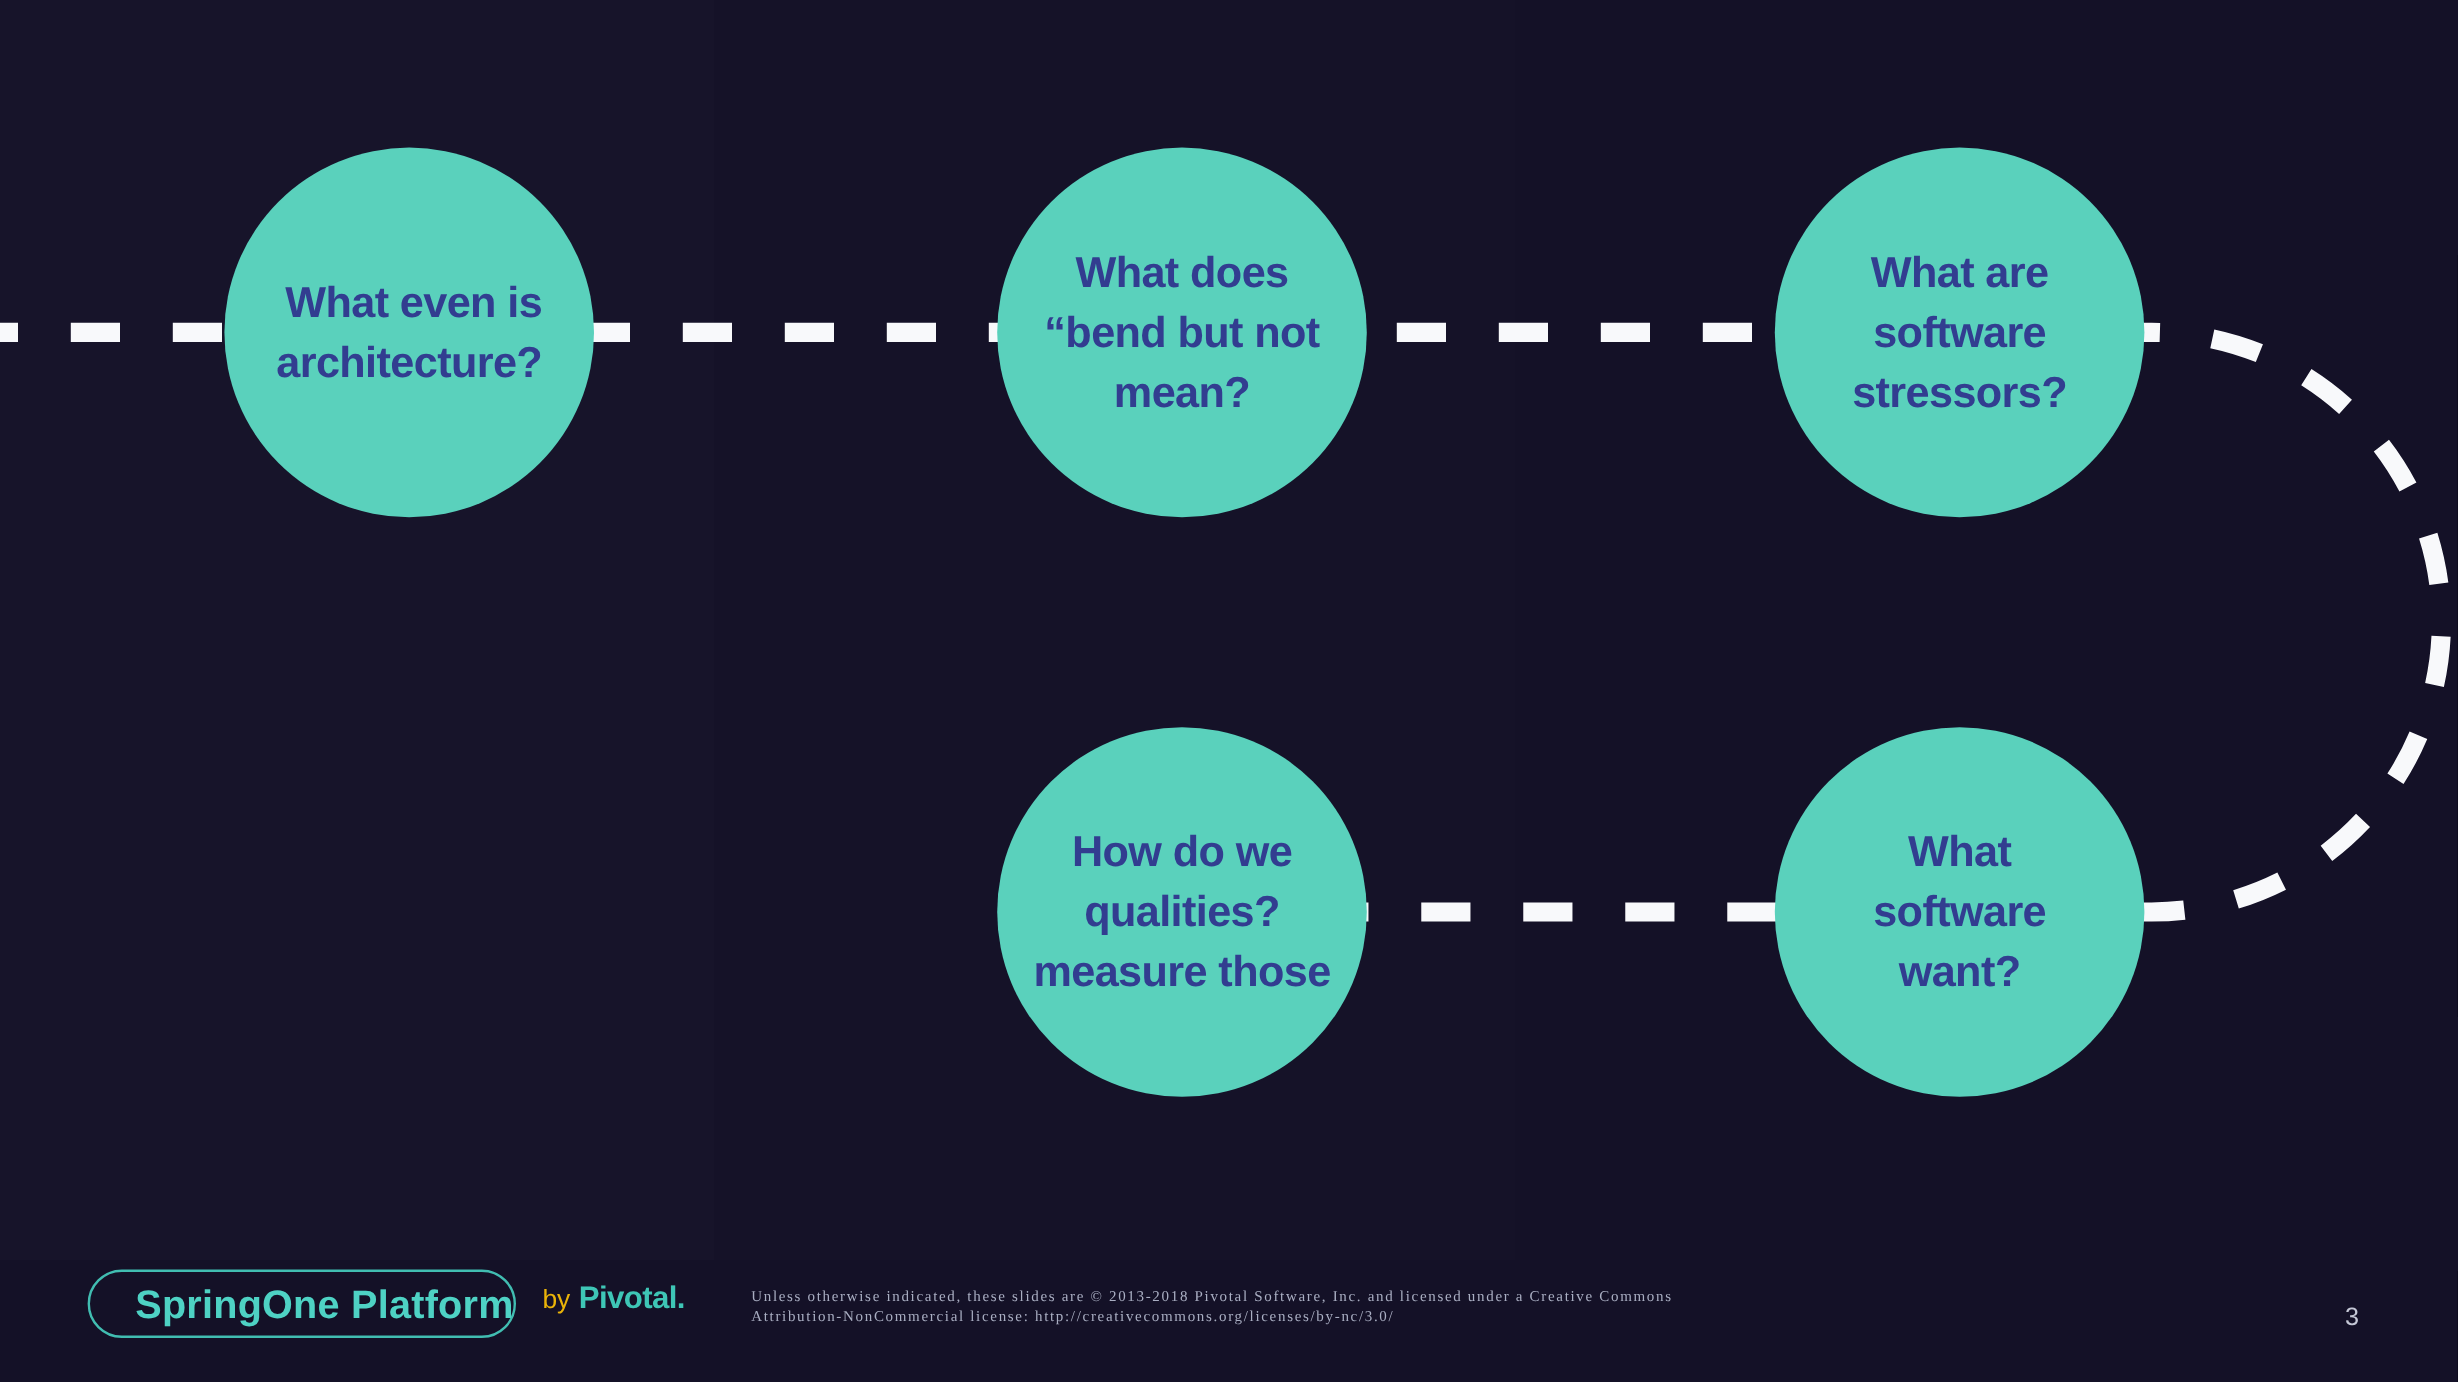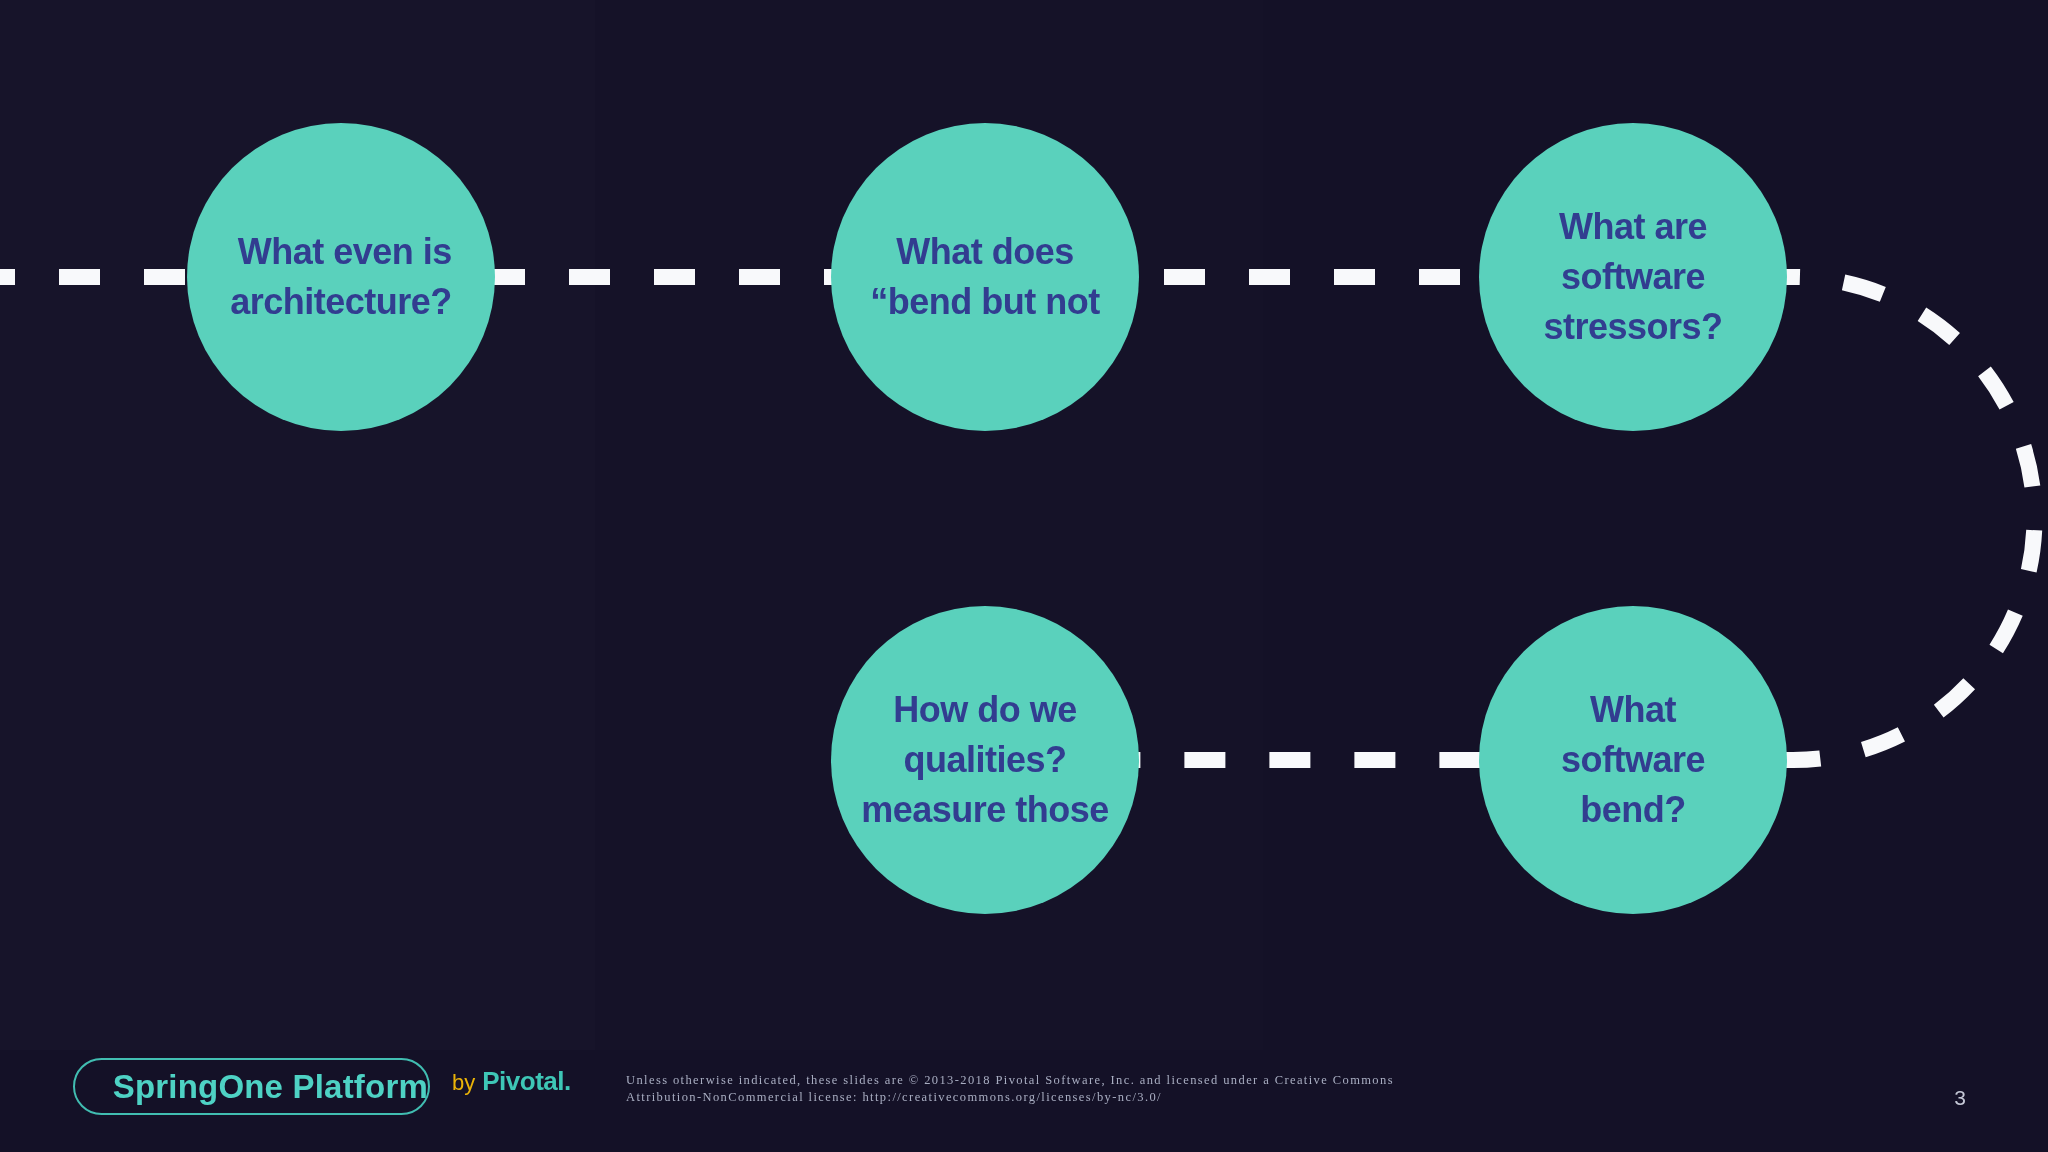--- a/index.html
+++ b/index.html
@@ -124,20 +124,21 @@
     <div class="q">
       <div>What even is</div>
       <div>architecture?</div>
     </div>
   </div>
 
   <div class="circle c2">
     <div class="q">
       <div>What does</div>
       <div>“bend but not</div>
+      <div>mean?</div>
     </div>
   </div>
 
   <div class="circle c3">
     <div class="q">
       <div>What are</div>
       <div>software</div>
       <div>stressors?</div>
     </div>
   </div>
@@ -147,21 +148,21 @@
       <div>How do we</div>
       <div>qualities?</div>
       <div>measure those</div>
     </div>
   </div>
 
   <div class="circle c5">
     <div class="q">
       <div>What</div>
       <div>software</div>
-      <div>bend?</div>
+      <div>want?</div>
     </div>
   </div>
 
   <div class="logo-pill">
     <span class="logo-text">SpringOne Platform</span>
   </div>
 
   <div class="by-pivotal">
     <span class="by">by</span>
     <span class="brand">Pivotal.</span>

